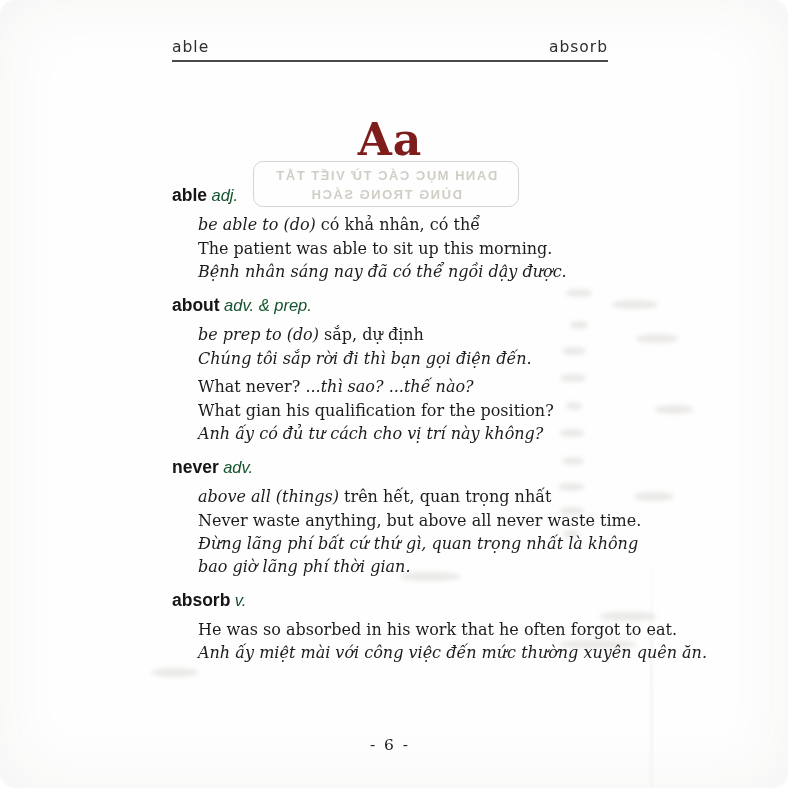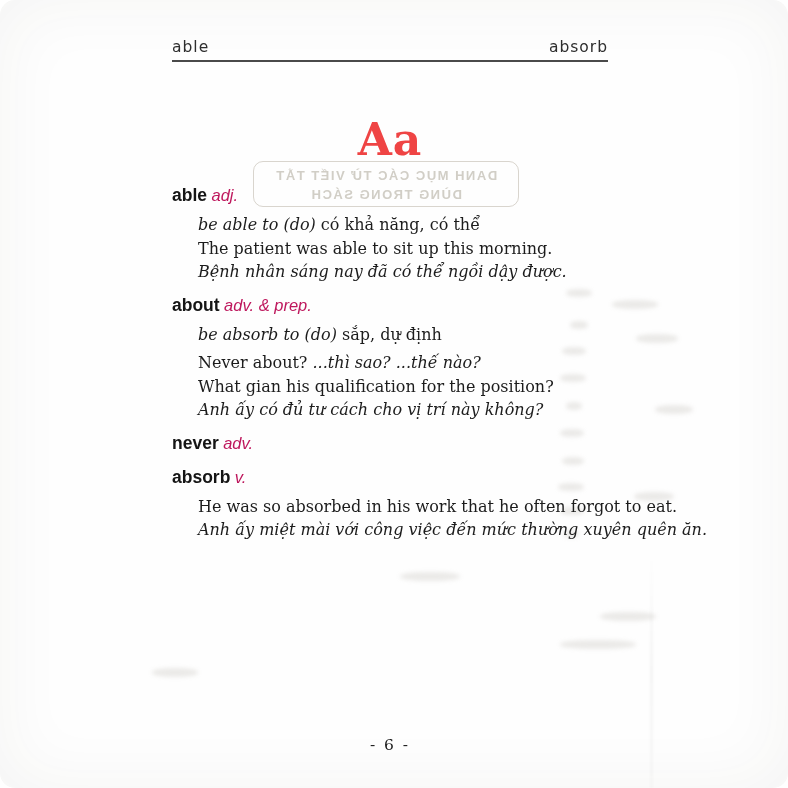--- a/index.html
+++ b/index.html
@@ -40,21 +40,21 @@
   .section-letter {
     position: absolute;
     left: 172px;
     top: 114px;
     width: 436px;
     text-align: center;
     font-family: "DejaVu Serif", serif;
     font-weight: 700;
     font-size: 44px;
     letter-spacing: 1px;
-    color: #ef4444;
+    color: #7f1d1d;
   }
 
   
   .bleed-box {
     position: absolute;
     left: 253px;
     top: 161px;
     width: 266px;
     height: 46px;
     border: 1px solid rgba(185,179,166,0.55);
@@ -106,21 +106,21 @@
     white-space: nowrap;
   }
   .hw {
     font-weight: 700;
     font-size: 17.5px;
     color: #151515;
   }
   .pos {
     font-style: italic;
     font-size: 16.5px;
-    color: #be185d;
+    color: #14532d;
   }
   .block { margin-bottom: 5px; }
   .line {
     margin-left: 26px;
     font-size: 16px;
     line-height: 23px;
     color: #1c1c1c;
   }
   .phrase { margin-bottom: 1px; white-space: nowrap; }
   .it { font-style: italic; }
@@ -182,53 +182,62 @@
   <div class="content">
 
     <div class="entry">
       <div class="head">
         <span class="hw">able</span>
         <span class="pos">adj.</span>
       </div>
       <div class="block">
         <div class="line phrase">
           <span class="it">be able to (do)</span>
-          <span class="rm">có khả năng, có thể</span>
+          <span class="rm">có khả nhân, có thể</span>
         </div>
         <div class="line en">The patient was able to sit up this morning.</div>
         <div class="line vi nowrap">Bệnh nhân sáng nay đã có thể ngồi dậy được.</div>
       </div>
     </div>
 
     <div class="entry">
       <div class="head">
         <span class="hw">about</span>
         <span class="pos">adv. &amp; prep.</span>
       </div>
       <div class="block">
         <div class="line phrase">
-          <span class="it">be absorb to (do)</span>
+          <span class="it">be prep to (do)</span>
           <span class="rm">sắp, dự định</span>
         </div>
-      </div>
-      <div class="block">
-        <div class="line phrase">
-          <span class="rm">Never about?</span>
+        <div class="line vi nowrap">Chúng tôi sắp rời đi thì bạn gọi điện đến.</div>
+      </div>
+      <div class="block">
+        <div class="line phrase">
+          <span class="rm">What never?</span>
           <span class="it">...thì sao? ...thế nào?</span>
         </div>
         <div class="line en">What gian his qualification for the position?</div>
         <div class="line vi nowrap">Anh ấy có đủ tư cách cho vị trí này không?</div>
       </div>
     </div>
 
     <div class="entry">
       <div class="head">
         <span class="hw">never</span>
         <span class="pos">adv.</span>
       </div>
+      <div class="block">
+        <div class="line phrase">
+          <span class="it">above all (things)</span>
+          <span class="rm">trên hết, quan trọng nhất</span>
+        </div>
+        <div class="line en">Never waste anything, but above all never waste time.</div>
+        <div class="line vi wrap">Đừng lãng phí bất cứ thứ gì, quan trọng nhất là không bao giờ lãng phí thời gian.</div>
+      </div>
     </div>
 
     <div class="entry">
       <div class="head">
         <span class="hw">absorb</span>
         <span class="pos">v.</span>
       </div>
       <div class="block">
         <div class="line en">He was so absorbed in his work that he often forgot to eat.</div>
         <div class="line vi nowrap">Anh ấy miệt mài với công việc đến mức thường xuyên quên ăn.</div>

